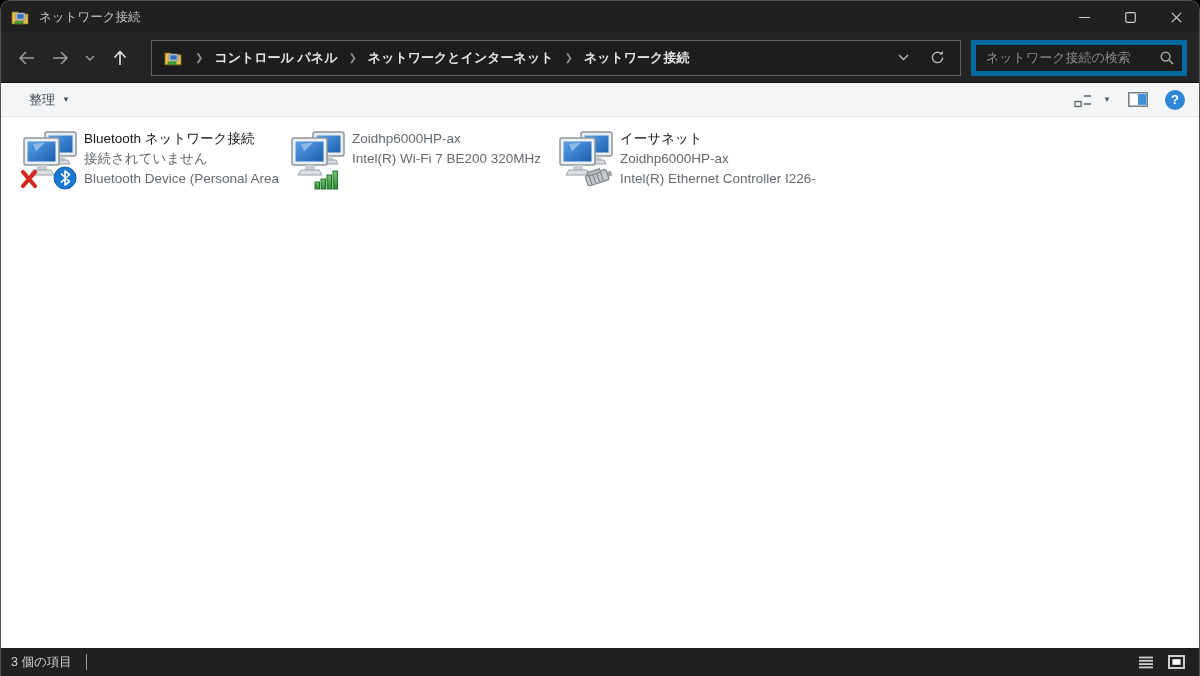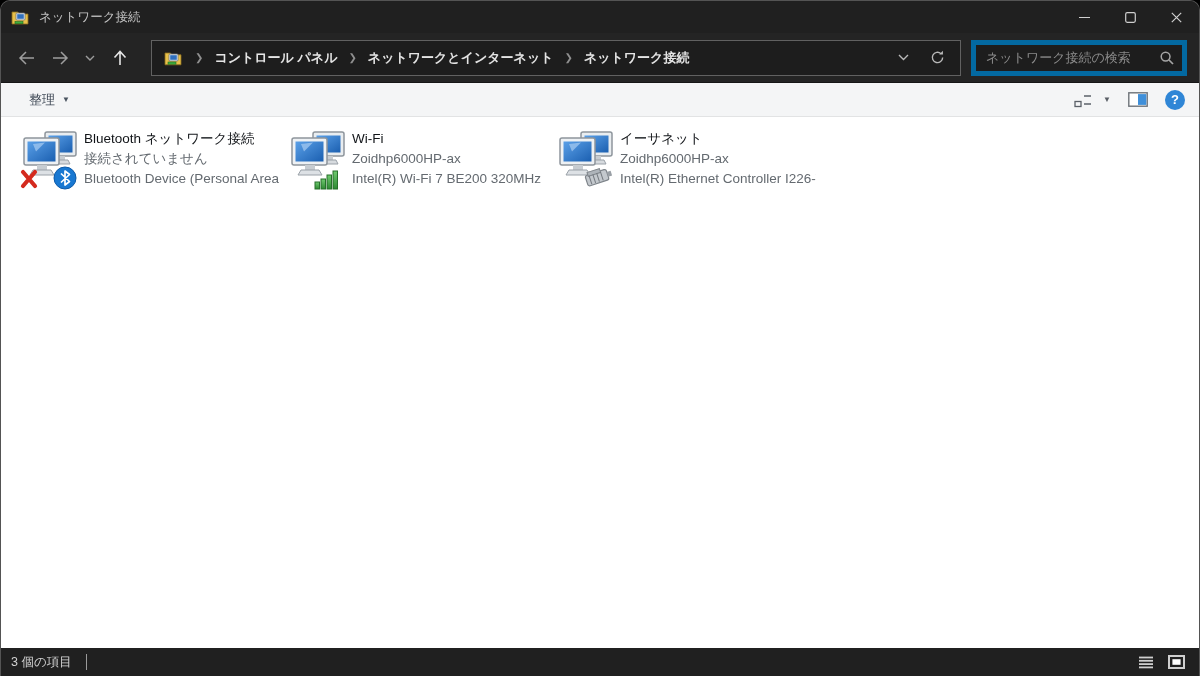--- a/index.html
+++ b/index.html
@@ -233,21 +233,20 @@
           <use href="#pc-pair"></use>
           <g stroke="#27702b" stroke-width="1">
             <rect x="27" y="53" width="4.5" height="7" fill="url(#grn)"></rect>
             <rect x="33" y="50" width="4.5" height="10" fill="url(#grn)"></rect>
             <rect x="39" y="46" width="4.5" height="14" fill="url(#grn)"></rect>
             <rect x="45" y="42" width="4.5" height="18" fill="url(#grn)"></rect>
           </g>
         </svg>
       </div>
       <div class="tile-text">
-        <div class="tile-title">Wi-Fi</div>
         <div class="tile-sub">Zoidhp6000HP-ax</div>
         <div class="tile-sub">Intel(R) Wi-Fi 7 BE200 320MHz</div>
       </div>
     </div>
 
     <div class="tile">
       <div class="tile-icon">
         <svg width="58" height="62" viewBox="0 0 58 62">
           <use href="#pc-pair"></use>
           <g transform="translate(28,44) rotate(-18)">

